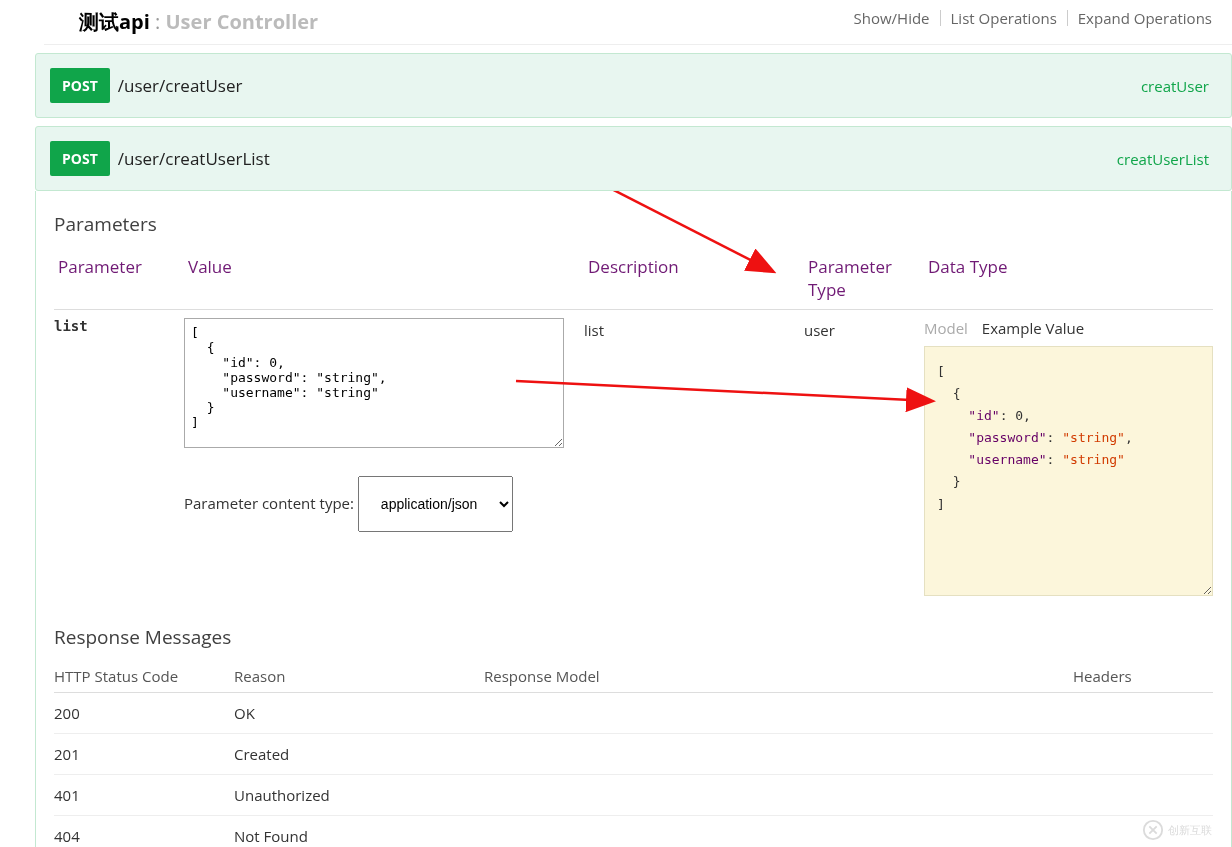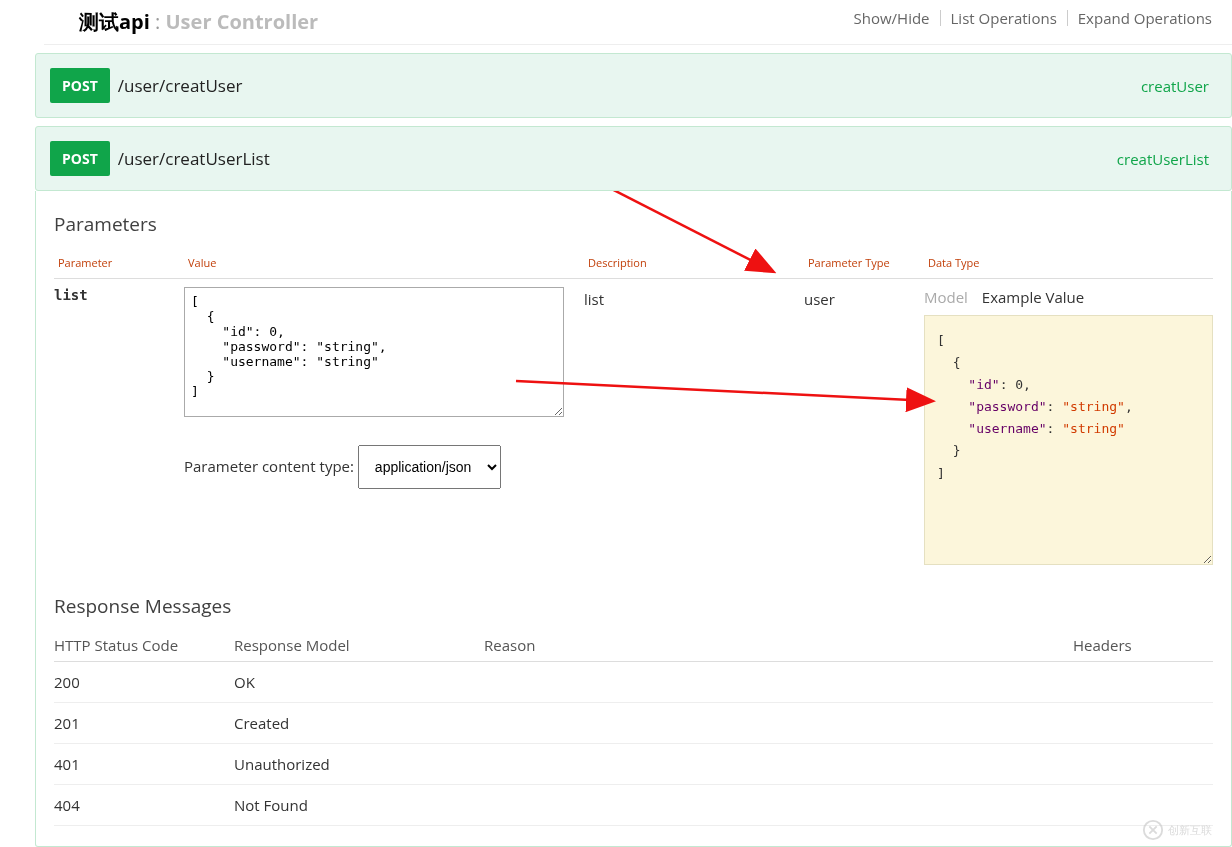--- a/index.html
+++ b/index.html
@@ -61,32 +61,32 @@
     font-size: 19px;
     font-weight: 500;
     margin: 0 0 10px 0;
   }
   .param-header, .param-row {
     display: grid;
     grid-template-columns: 130px 400px 220px 120px 1fr;
     gap: 0;
     align-items: start;
   }
-  .param-header { color: #c2410c; border-bottom: 1px solid #ddd; padding: 6px 0; font-size: 11px; }
+  .param-header { color: #701a75; border-bottom: 1px solid #ddd; padding: 6px 0; font-size: 17px; }
   .param-header div { padding: 2px 4px; }
   .param-row { padding: 8px 0 4px 0; }
   .param-name { font-weight: bold; font-family: monospace; font-size: 14px; }
   .param-value textarea {
     width: 380px; height: 130px;
     font-family: Consolas, monospace; font-size: 13px;
     padding: 6px; resize: both;
     border: 1px solid #aaa;
   }
   .content-type-row { margin-top: 24px; font-size: 15px; }
-  .content-type-row select { font-size: 14px; padding: 12px; }
+  .content-type-row select { font-size: 14px; padding: 18px; }
   .desc-cell, .ptype-cell { font-size: 15px; padding-top: 2px; }
   .datatype-cell { }
   .model-tabs { margin-bottom: 8px; font-size: 15px; }
   .model-tabs .inactive { color: #aaa; margin-right: 10px; cursor: pointer; }
   .model-tabs .active { color: #333; font-weight: 400; cursor: pointer; }
   .example-box {
     background: #fcf6db;
     border: 1px solid #e5e0c1;
     padding: 14px 12px;
     font-family: Consolas, monospace;
@@ -206,22 +206,22 @@
     <span class="jkey">"username"</span>: <span class="jstr">"string"</span>
   }
 ]</div>
       </div>
     </div>
 
     <div class="response-section">
       <div class="section-title">Response Messages</div>
       <div class="resp-header">
         <div>HTTP Status Code</div>
+        <div>Reason</div>
         <div>Response Model</div>
-        <div>Reason</div>
         <div>Headers</div>
       </div>
       <div id="resp-rows">
           <div class="resp-row">
             <div>200</div>
             <div>OK</div>
             <div></div>
             <div></div>
           </div>
           <div class="resp-row">

